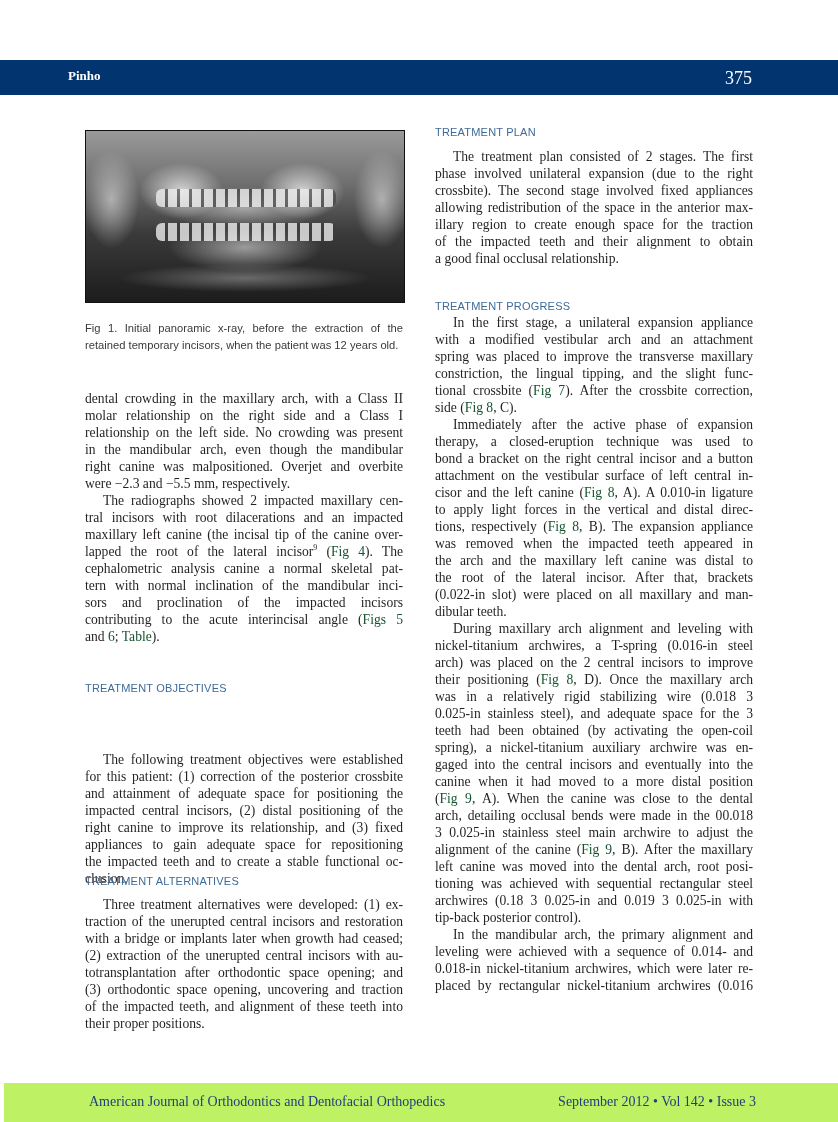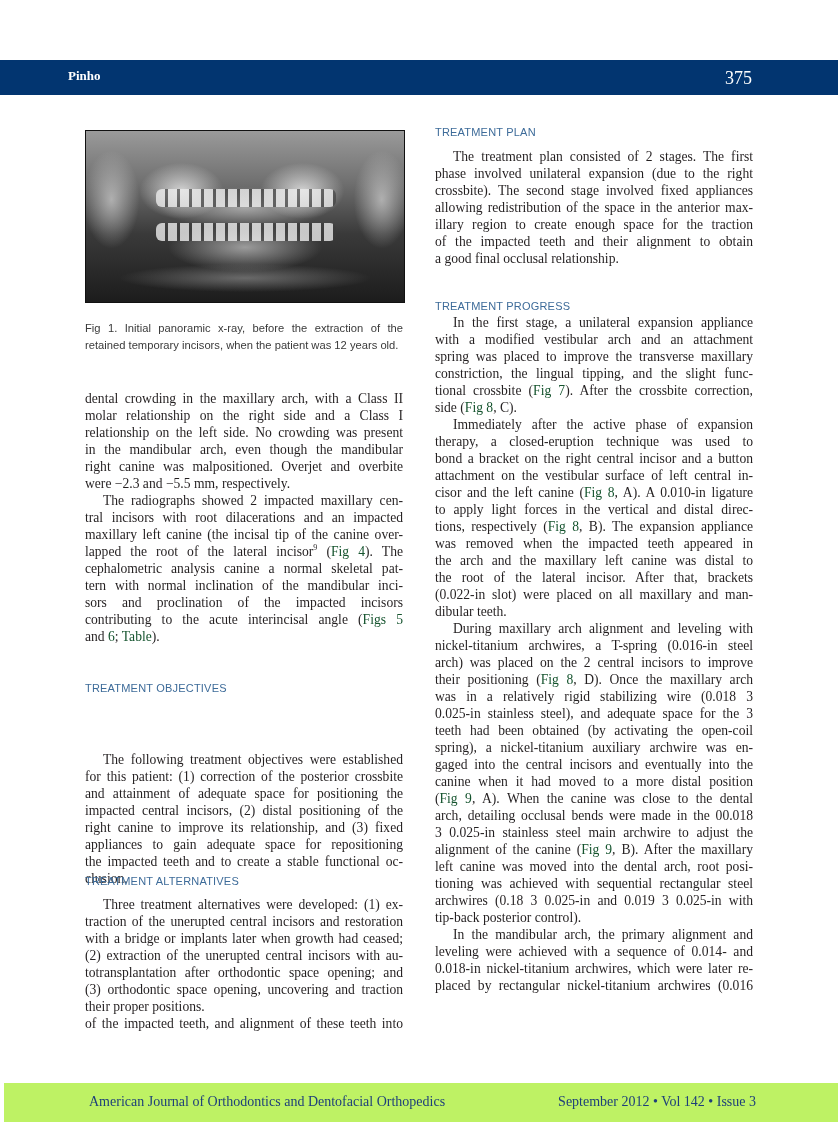--- a/index.html
+++ b/index.html
@@ -114,22 +114,22 @@
 </div>
 
 <div class="section-heading" style="left:85px; top:875px;">TREATMENT ALTERNATIVES</div>
 <div class="col col-left" style="top:896px;">
   <span class="line ind">Three treatment alternatives were developed: (1) ex-</span>
   <span class="line">traction of the unerupted central incisors and restoration</span>
   <span class="line">with a bridge or implants later when growth had ceased;</span>
   <span class="line">(2) extraction of the unerupted central incisors with au-</span>
   <span class="line">totransplantation after orthodontic space opening; and</span>
   <span class="line">(3) orthodontic space opening, uncovering and traction</span>
+  <span class="line">of the impacted teeth, and alignment of these teeth into</span>
   <span class="line last">their proper positions.</span>
-  <span class="line">of the impacted teeth, and alignment of these teeth into</span>
 </div>
 
 <div class="section-heading" style="left:435px; top:126px;">TREATMENT PLAN</div>
 <div class="col col-right" style="top:148px;">
   <span class="line ind">The treatment plan consisted of 2 stages. The first</span>
   <span class="line">phase involved unilateral expansion (due to the right</span>
   <span class="line">crossbite). The second stage involved fixed appliances</span>
   <span class="line">allowing redistribution of the space in the anterior max-</span>
   <span class="line">illary region to create enough space for the traction</span>
   <span class="line">of the impacted teeth and their alignment to obtain</span>

